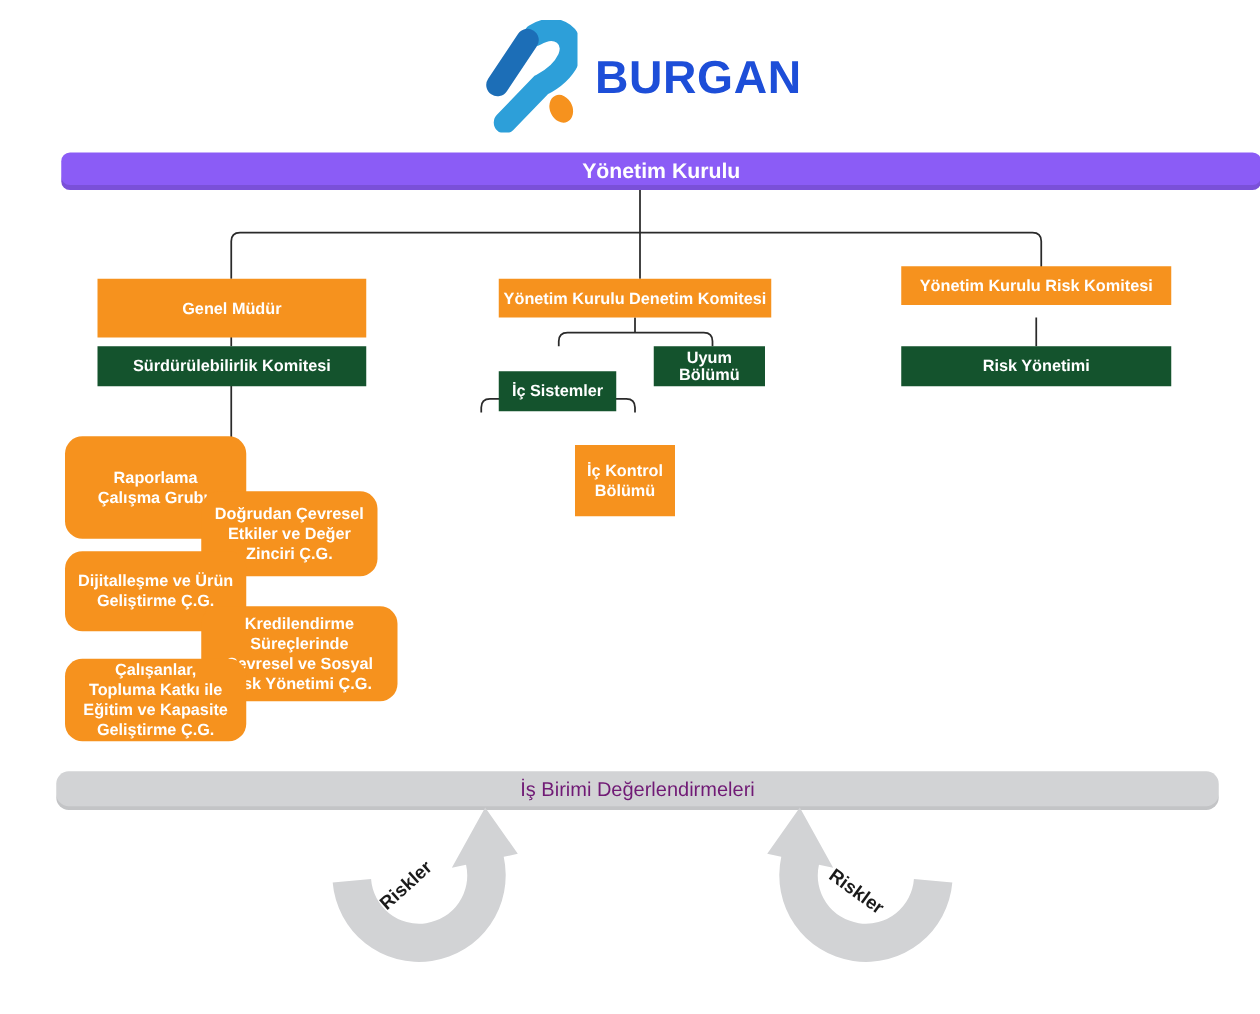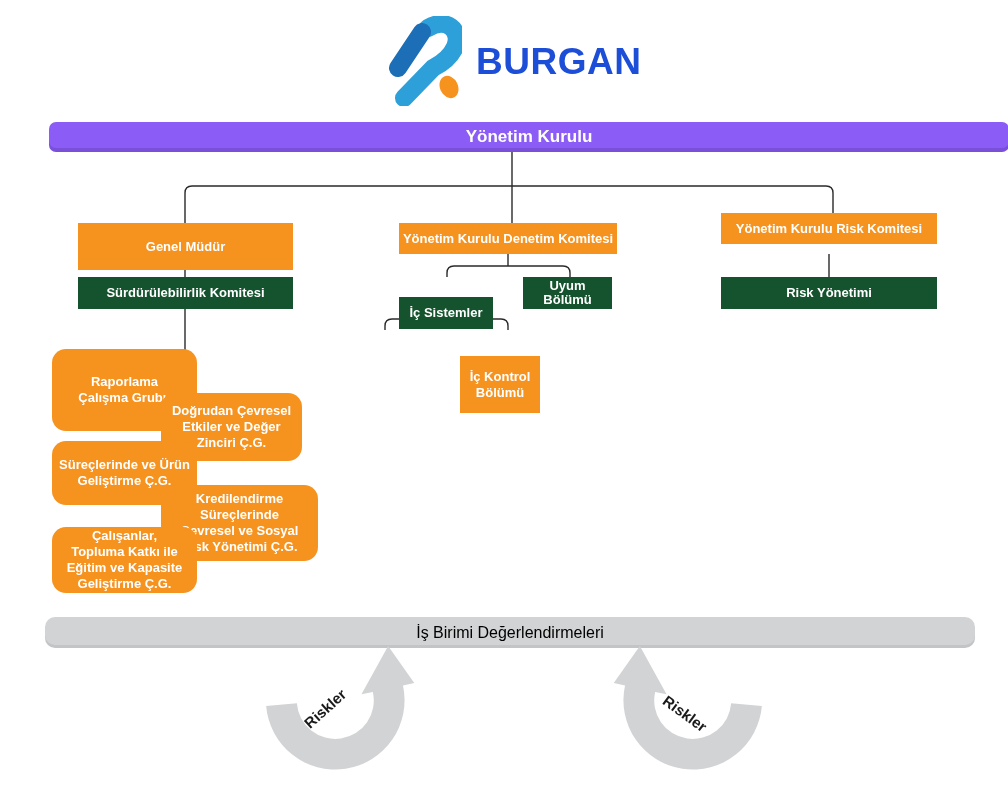--- a/index.html
+++ b/index.html
@@ -24,21 +24,21 @@
   
   #board-bar{
     position:absolute;left:49px;top:122px;width:960px;height:30px;z-index:2;
     background:#8b5cf6;border-radius:7px;display:flex;align-items:center;justify-content:center;
     color:#fff;font-weight:bold;font-size:17px;box-shadow:inset 0 -4px 0 rgba(0,0,0,0.12);
   }
   
   #units-band{
     position:absolute;left:45px;top:617px;width:930px;height:31px;z-index:2;
     background:#d2d3d5;border-radius:10px;display:flex;align-items:center;justify-content:center;
-    color:#000000;font-weight:500;font-size:16px;box-shadow:inset 0 -3px 0 rgba(0,0,0,0.07);text-align:center;
+    color:#701a75;font-weight:500;font-size:16px;box-shadow:inset 0 -3px 0 rgba(0,0,0,0.07);text-align:center;
   }
   .arrow-svg{position:absolute;z-index:2;}
   .riskler{
     position:absolute;z-index:3;color:#1a1a1a;font-size:15px;font-weight:600;
     transform-origin:center center;
   }
   #riskler-left{left:300px;top:700px;transform:rotate(-42deg);}
   #riskler-right{left:660px;top:705px;transform:rotate(36deg);}
 </style>
 </head>
@@ -84,21 +84,21 @@
   <div class="node blue" style="left:721px;top:277px;width:216px;height:32px;">Risk Yönetimi</div>
 
   <div class="node orange" style="left:460px;top:330px;width:80px;height:57px;margin-top:26px;">İç Kontrol
 Bölümü</div>
 
   <div class="node orange r14" style="left:52px;top:349px;width:145px;height:82px;">Raporlama
 Çalışma Grubu</div>
   <div class="node orange r14" style="left:161px;top:393px;width:141px;height:68px;">Doğrudan Çevresel
 Etkiler ve Değer
 Zinciri Ç.G.</div>
-  <div class="node orange r14" style="left:52px;top:441px;width:145px;height:64px;">Süreçlerinde ve Ürün
+  <div class="node orange r14" style="left:52px;top:441px;width:145px;height:64px;">Dijitalleşme ve Ürün
 Geliştirme Ç.G.</div>
   <div class="node orange r14" style="left:161px;top:485px;width:157px;height:76px;">Kredilendirme
 Süreçlerinde
 Çevresel ve Sosyal
 Risk Yönetimi Ç.G.</div>
   <div class="node orange r14" style="left:52px;top:527px;width:145px;height:66px;">Çalışanlar,
 Topluma Katkı ile
 Eğitim ve Kapasite
 Geliştirme Ç.G.</div>
 

